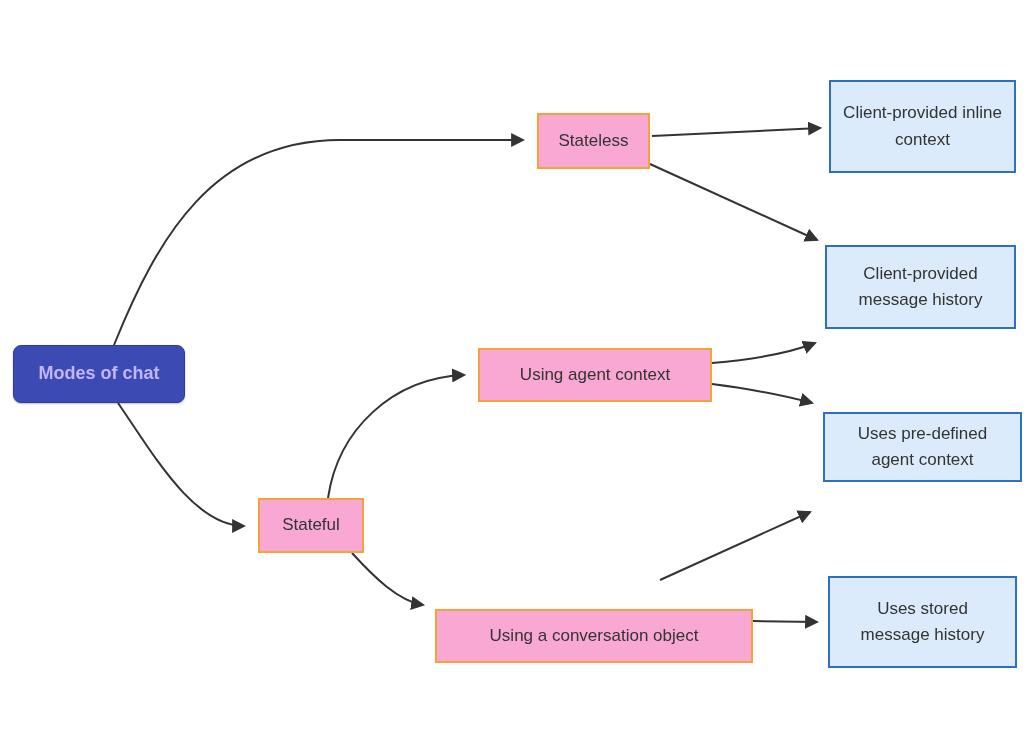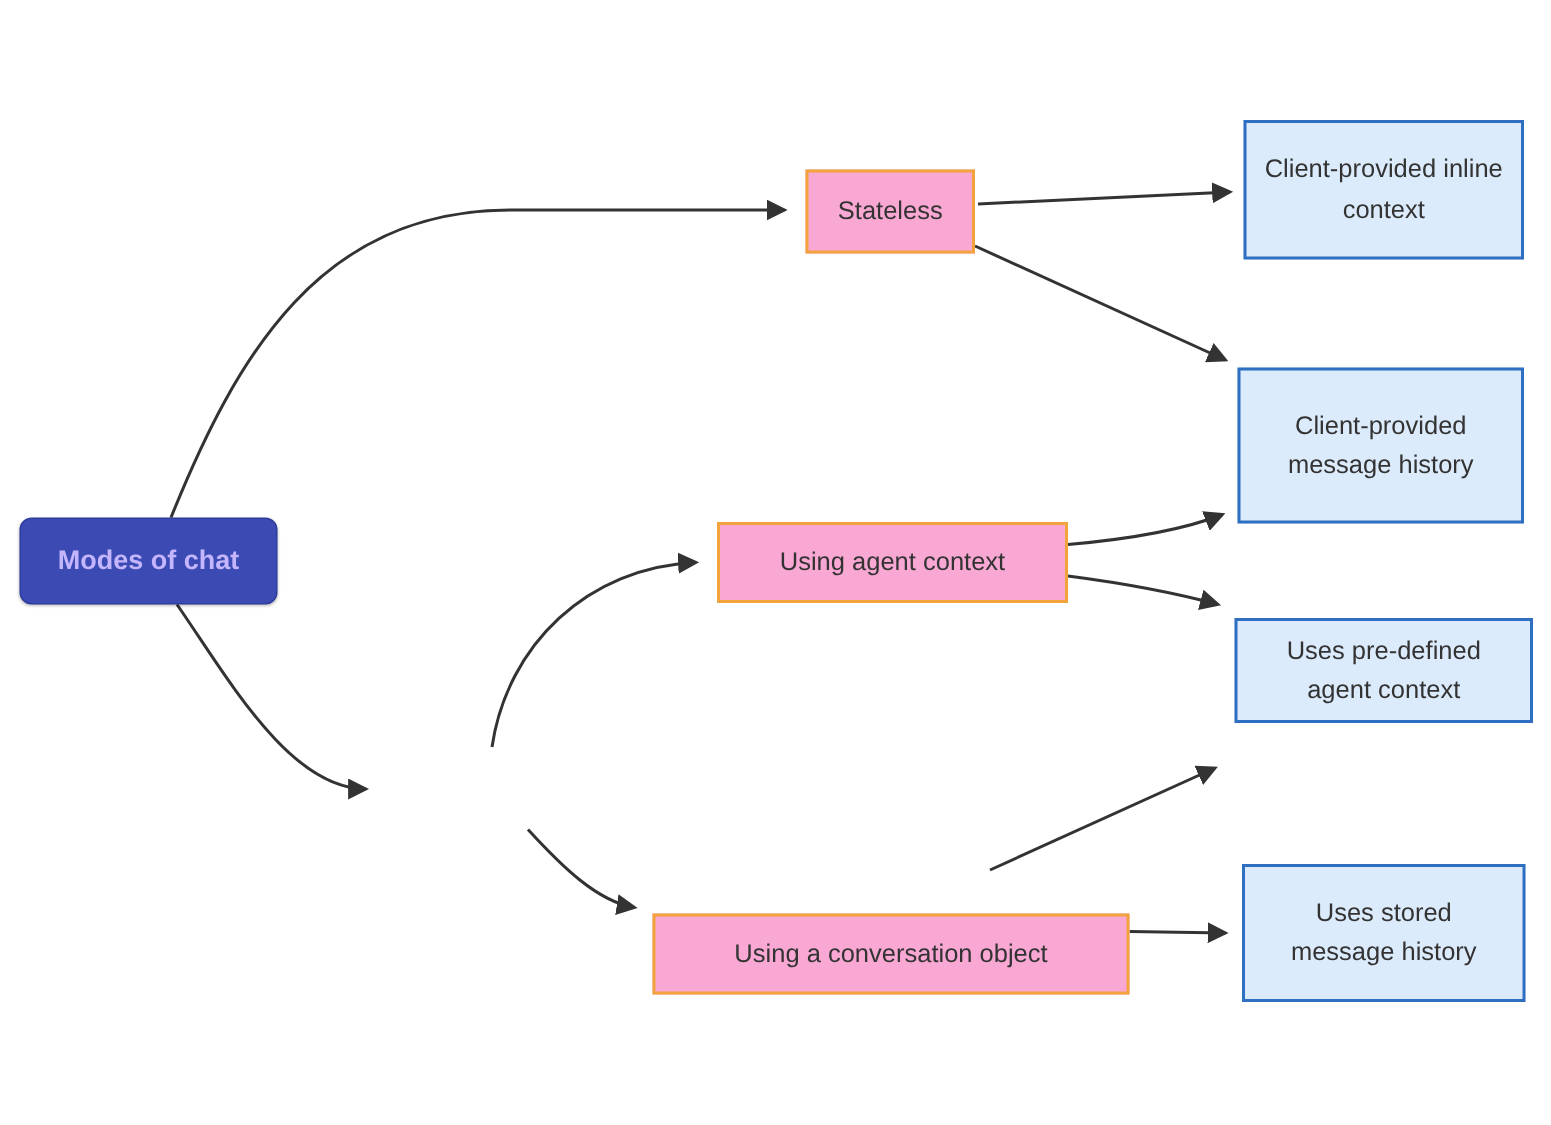--- a/index.html
+++ b/index.html
@@ -35,21 +35,21 @@
     font-size:18px;
     box-shadow:0 1px 2px rgba(0,0,0,0.25);
   }
   
   #n-modes          {left:13px;  top:345px; width:172px; height:58px;}
   #n-stateless      {left:537px; top:113px; width:113px; height:56px;}
   #n-stateful       {left:258px; top:498px; width:106px; height:55px;}
   #n-agent-context  {left:478px; top:348px; width:234px; height:54px;}
   #n-conversation   {left:435px; top:581px; width:318px; height:54px;margin-top:28px;}
   #n-inline-context {left:829px; top:80px;  width:187px; height:93px; padding:0 12px;}
-  #n-message-history{left:825px; top:245px; width:191px; height:104px; padding:0 10px;}
+  #n-message-history{left:825px; top:245px; width:191px; height:84px; padding:0 10px;}
   #n-predefined     {left:823px; top:412px; width:199px; height:70px; padding:0 29px;}
   #n-stored         {left:828px; top:576px; width:189px; height:92px; padding:0 20px;}
 </style>
 </head>
 <body>
 
 <div class="canvas">
 
   <svg class="edges" viewBox="0 0 1034 750" xmlns="http://www.w3.org/2000/svg">
     <defs>
@@ -68,20 +68,21 @@
       <path d="M712,384 C758,390 790,397 812,403" marker-end="url(#arrow)"></path>
       <path d="M660,580 L810,512" marker-end="url(#arrow)"></path>
       <path d="M753,621 L817,622" marker-end="url(#arrow)"></path>
     </g>
   </svg>
 
   <div id="n-modes" class="node brand">Modes of chat</div>
 
   <div id="n-stateless" class="node yellow">Stateless</div>
 
+  <div id="n-stateful" class="node yellow">Stateful</div>
 
   <div id="n-agent-context" class="node yellow">Using agent context</div>
 
   <div id="n-conversation" class="node yellow">Using a conversation object</div>
 
   <div id="n-inline-context" class="node blue">Client-provided inline context</div>
 
   <div id="n-message-history" class="node blue">Client-provided message history</div>
 
   <div id="n-predefined" class="node blue">Uses pre-defined agent context</div>

